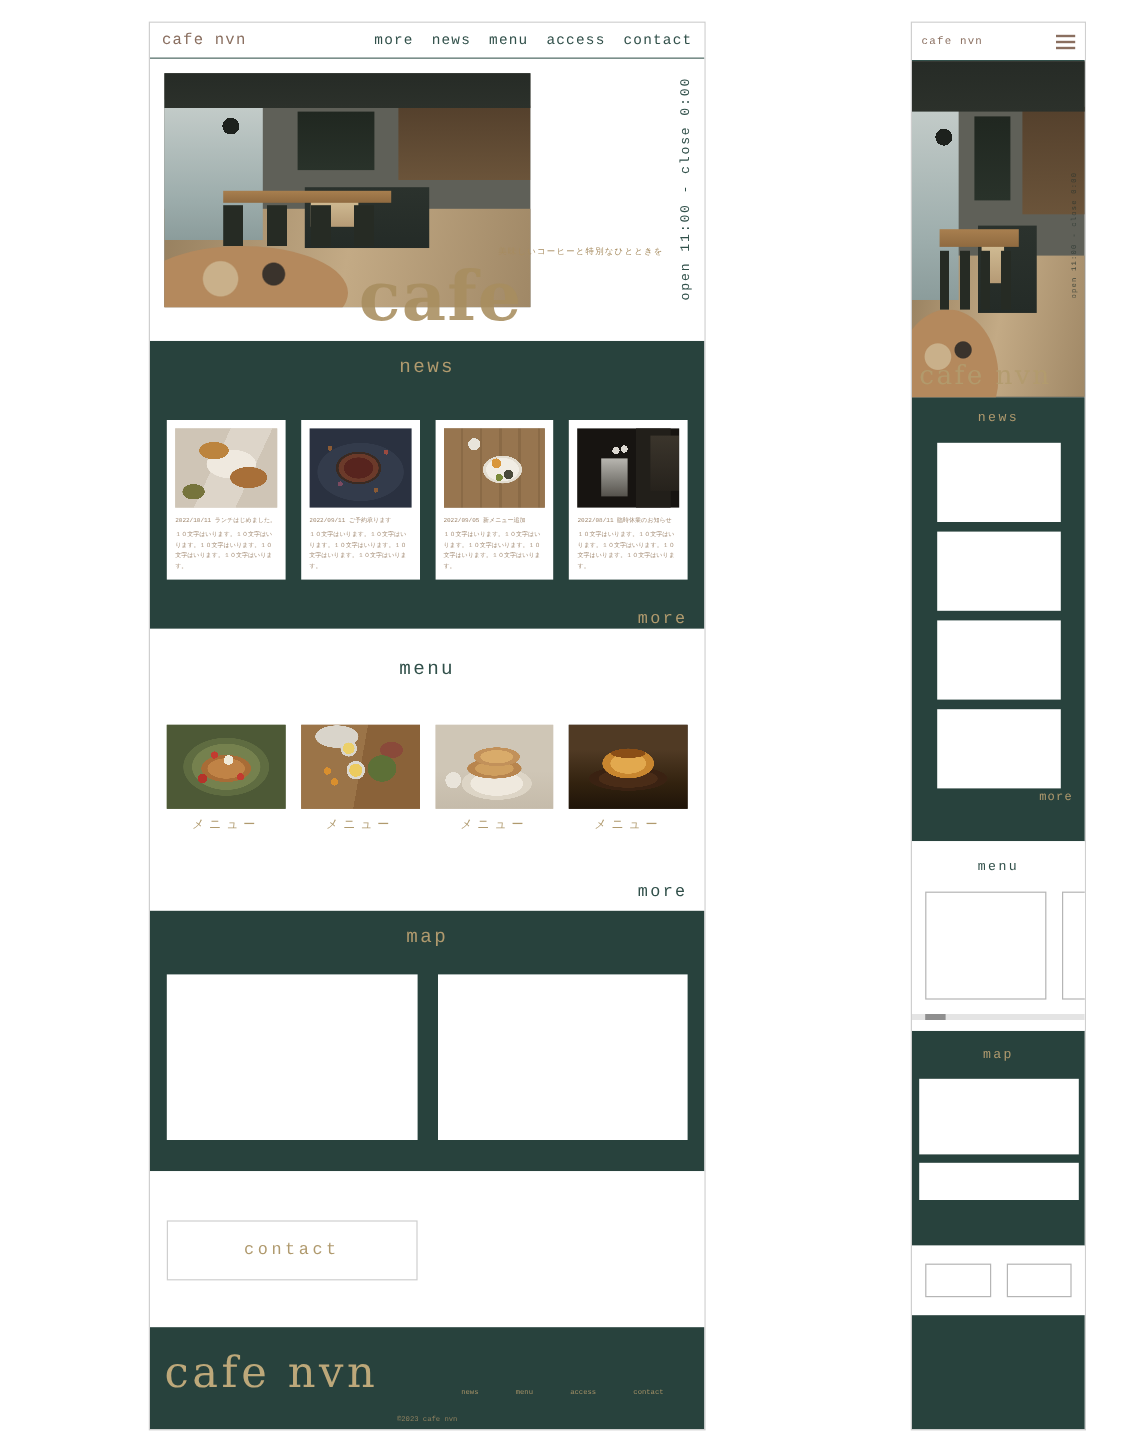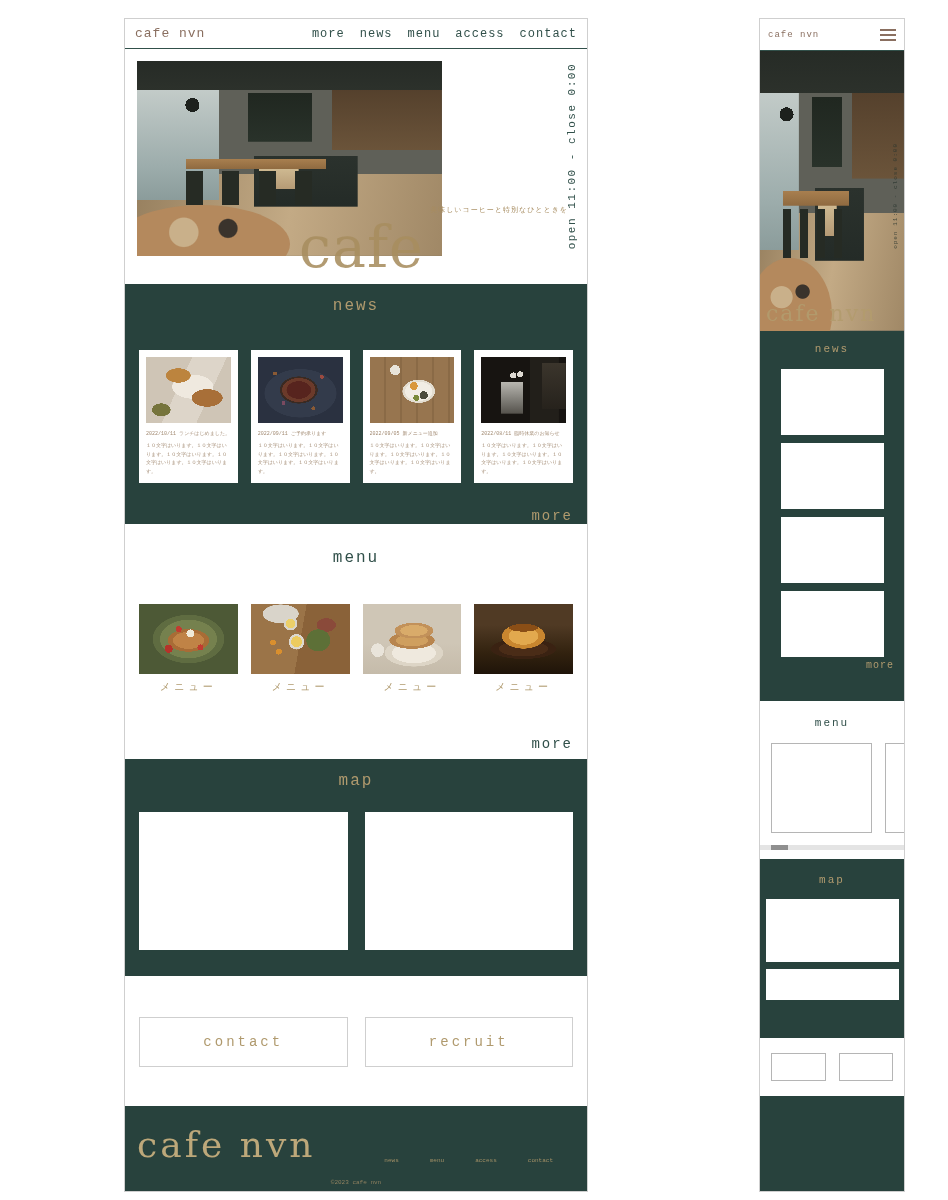--- a/index.html
+++ b/index.html
@@ -43,28 +43,29 @@
   .d-hero-img { position: absolute; left: 12px; top: 12px; width: 305px; height: 195px; }
   .vtext { position: absolute; }
   .vtext span {
     display: inline-block; white-space: nowrap;
     transform: rotate(-90deg) translateX(-100%);
     transform-origin: 0 0;
   }
   .d-hours { top: 10px; right: 7px; width: 14px; height: 180px; }
   .d-hours span { font-size: 11px; letter-spacing: 1.5px; color: #31504a; }
   .d-tagline {
-    position: absolute; top: 156px; right: 19px;
+    position: absolute; top: 156px; right: 34px;
     font-size: 7px; letter-spacing: 1px; color: #a78c60;
   }
   .d-hero-title {
     position: absolute; left: 174px; bottom: 8px;
     display: flex; 
     font-size: 57px; line-height: 1; letter-spacing: 1px;
     color: rgba(167, 141, 95, 0.88);
+    font-weight: bold;
   }
 
   
   .section-title { text-align: center; font-size: 16px; letter-spacing: 2px; }
 
   
   .d-news { height: 240px; flex: 0 0 240px; }
   .d-news .section-title { padding-top: 13px; color: #b09a6e; }
   .cards4 {
     display: grid; grid-template-columns: repeat(4, 1fr);
@@ -348,21 +349,20 @@
   <div class="d-map dark">
     <div class="section-title">map</div>
     <div class="d-map-boxes">
       <div></div>
       <div></div>
     </div>
   </div>
 
   <div class="d-cta">
     <div class="cta-btn">contact</div>
-    <div class="cta-btn">recruit</div>
   </div>
 
   <div class="d-footer dark">
     <span class="d-footer-logo serif">cafe nvn</span>
     <div class="d-footer-nav">
       <span>news</span>
       <span>menu</span>
       <span>access</span>
       <span>contact</span>
     </div>

